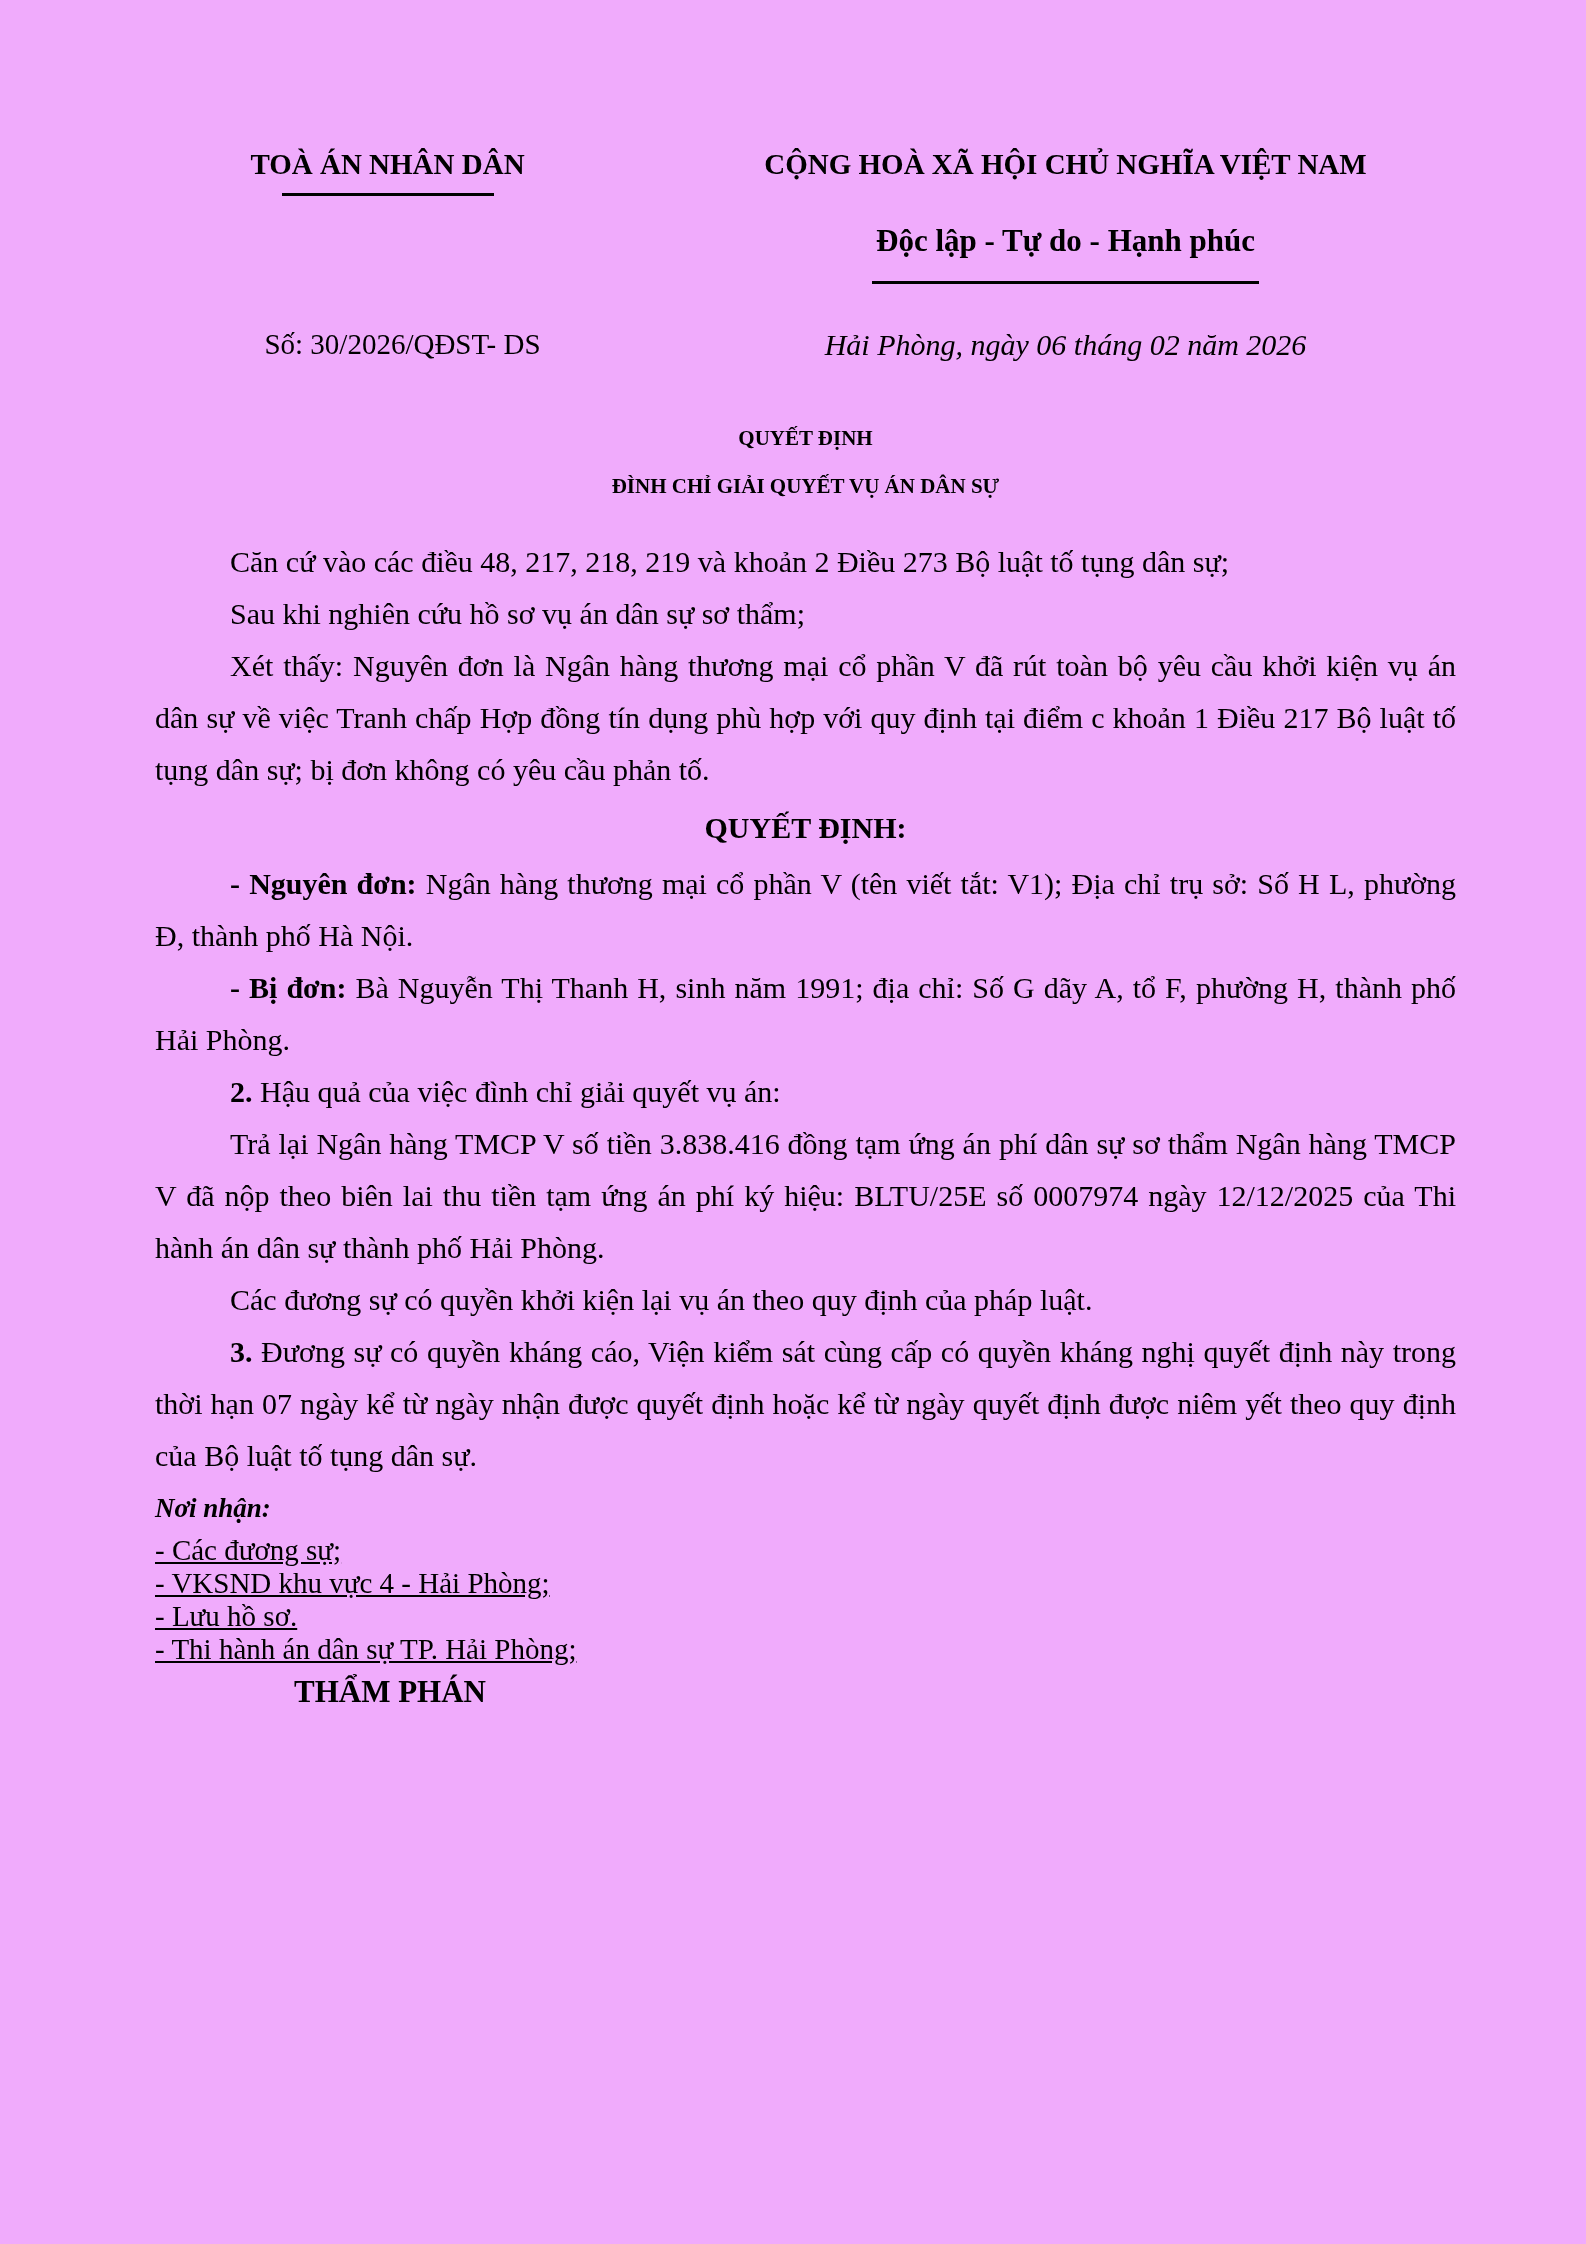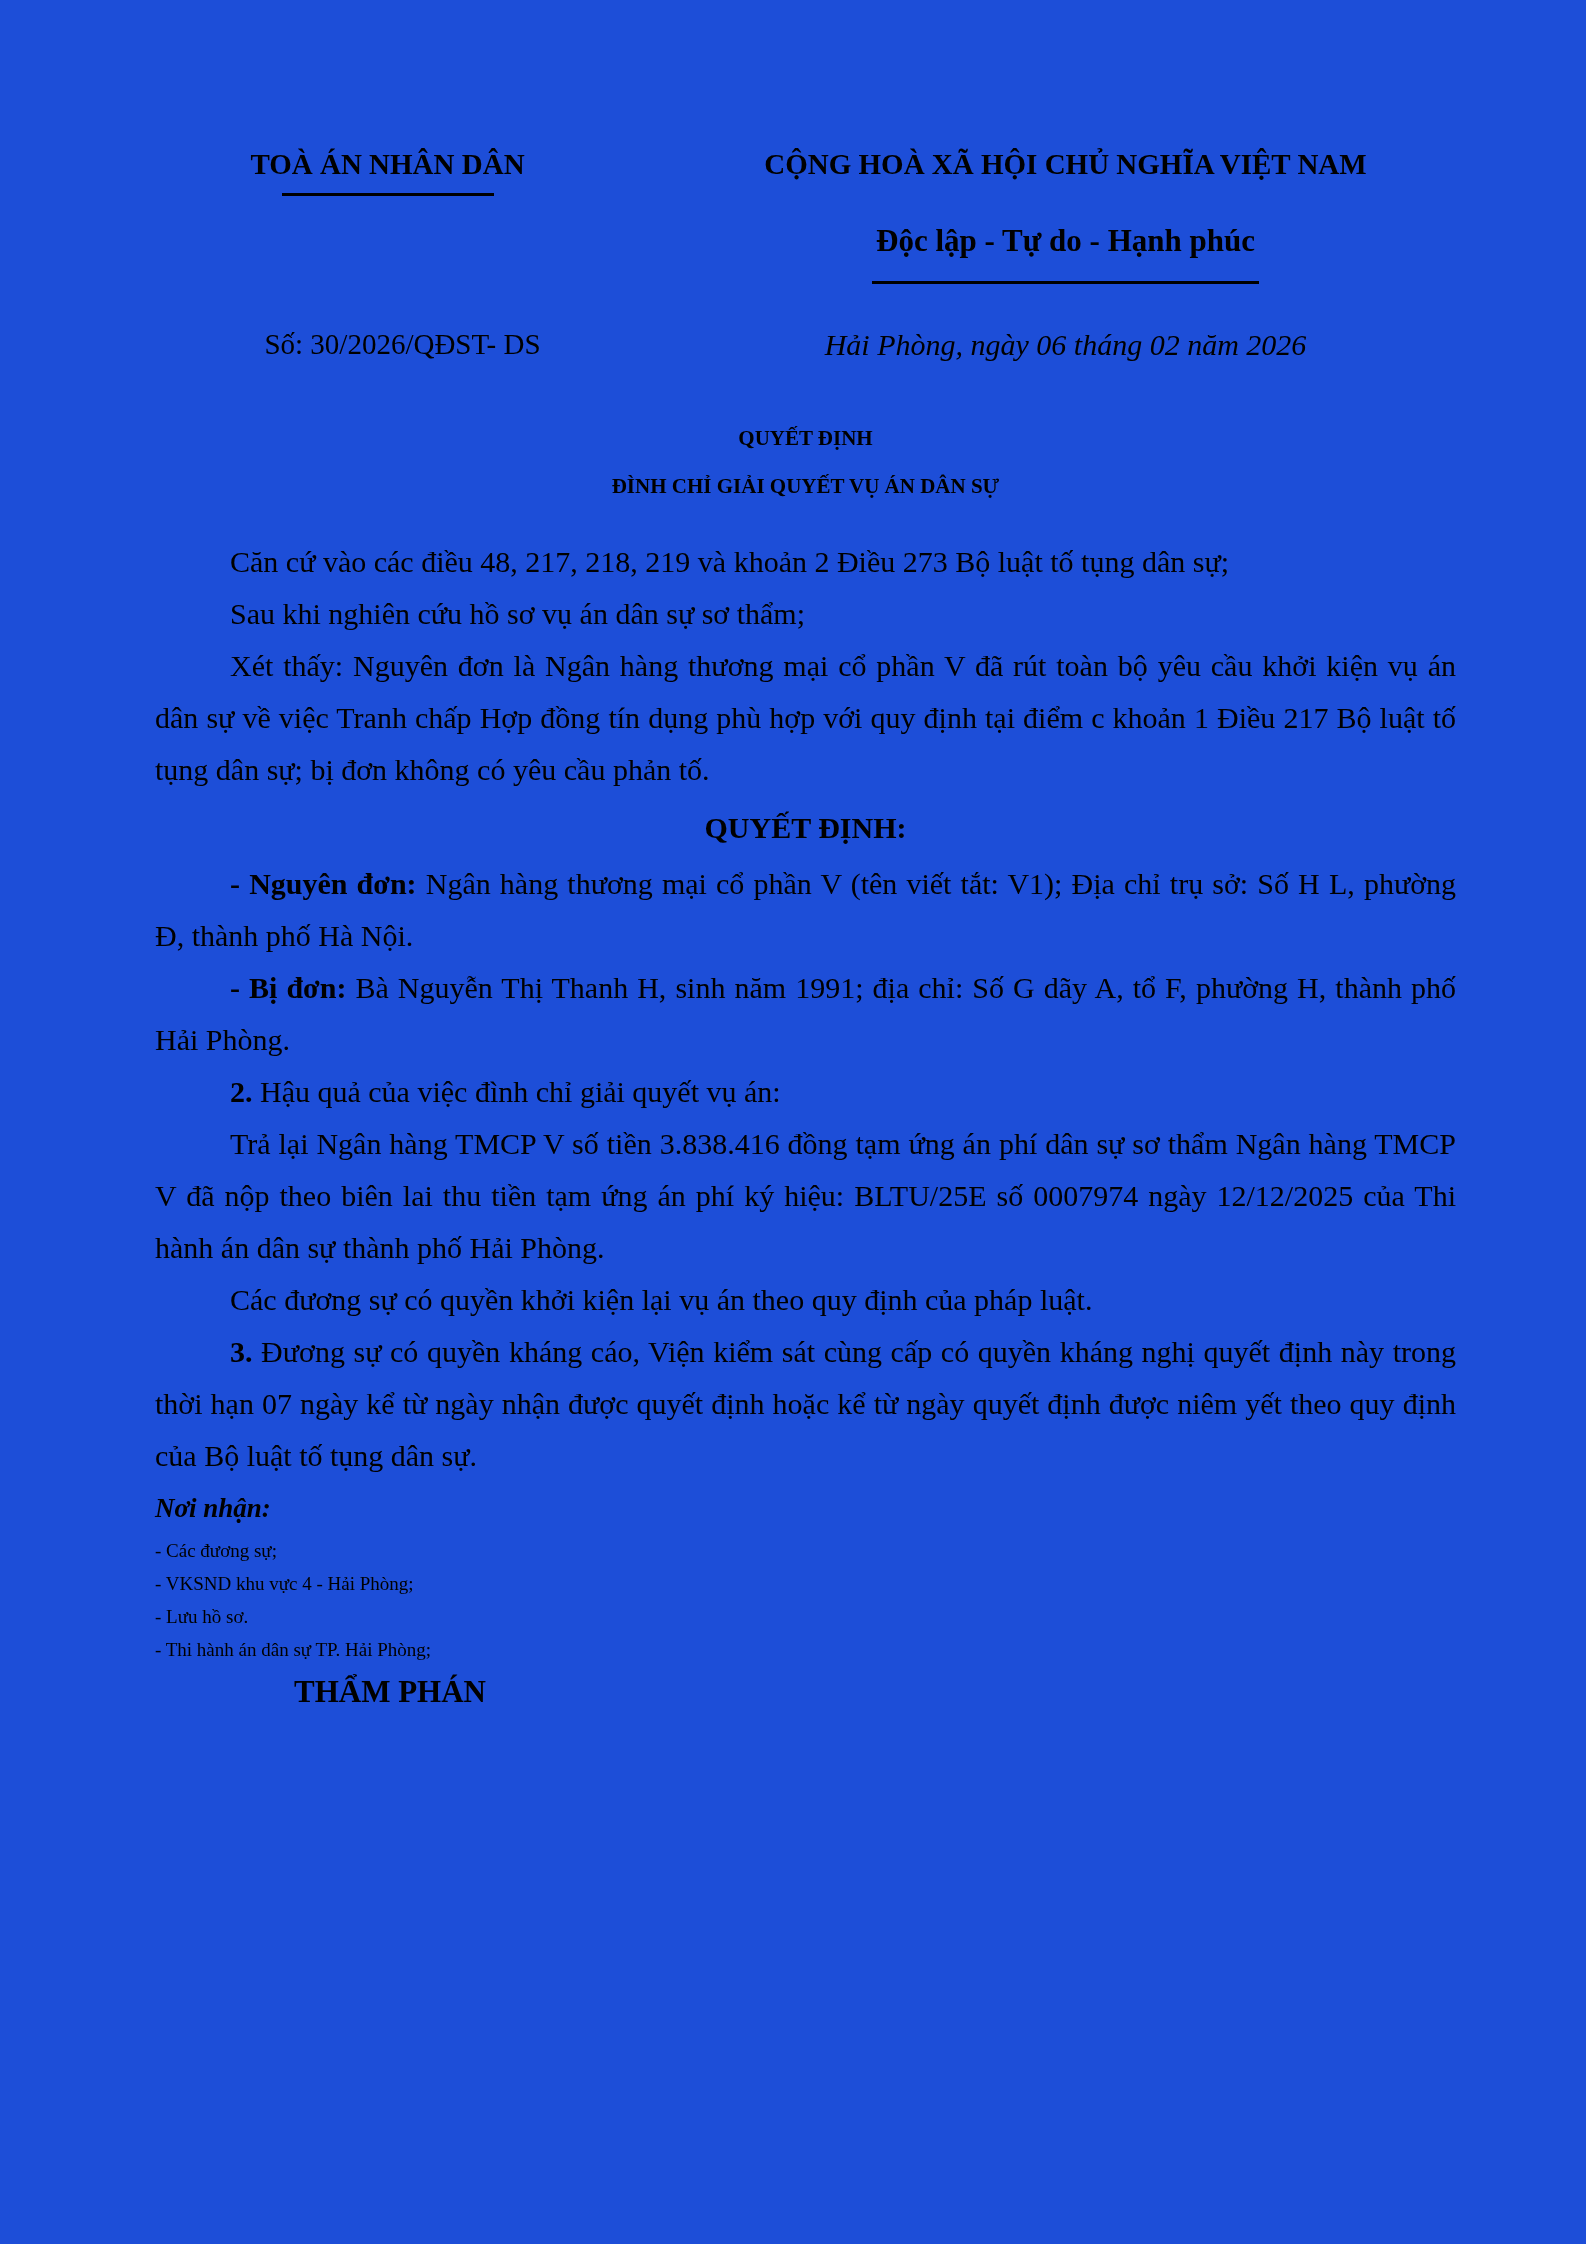--- a/index.html
+++ b/index.html
@@ -1,20 +1,20 @@
 <!DOCTYPE html>
 <html lang="vi"><head>
 <meta charset="utf-8">
 <style>
   html,body { margin:0; padding:0; background:#ffffff; }
   .page {
     position:relative;
     width:1586px; height:2244px;
     margin:0 auto;
-    background:#1d4ed8;
+    background:#f0abfc;
     color:#000000;
     font-family:"Liberation Serif","DejaVu Serif",serif;
     font-size:30px;
     box-sizing:border-box;
     padding:143px 130px 0 155px;
     overflow:hidden;
   }
 
   
   .header { display:flex; align-items:flex-start; }
@@ -60,21 +60,21 @@
     font-weight:bold; margin:6px 0 4px;
   }
 
   
   .footer { display:flex; margin-top:0;flex-direction:column; }
   .recipients { flex:1; }
   .recipients-label {
     font-weight:bold; font-style:italic;
     font-size:27px; line-height:52px;
   }
-  .recipient-item { font-size:19px; line-height:33px; }
+  .recipient-item { font-size:29px; line-height:33px;text-decoration:underline; }
   .signature { width:470px; margin-right:85px; text-align:center; }
   .judge-title { font-weight:bold; font-size:31px; line-height:52px; }
   .judge-name  { font-weight:bold; font-size:31px; line-height:52px; margin-top:166px; }
 </style>
 </head>
 <body>
 
 <div class="page">
 
   <div class="header">

